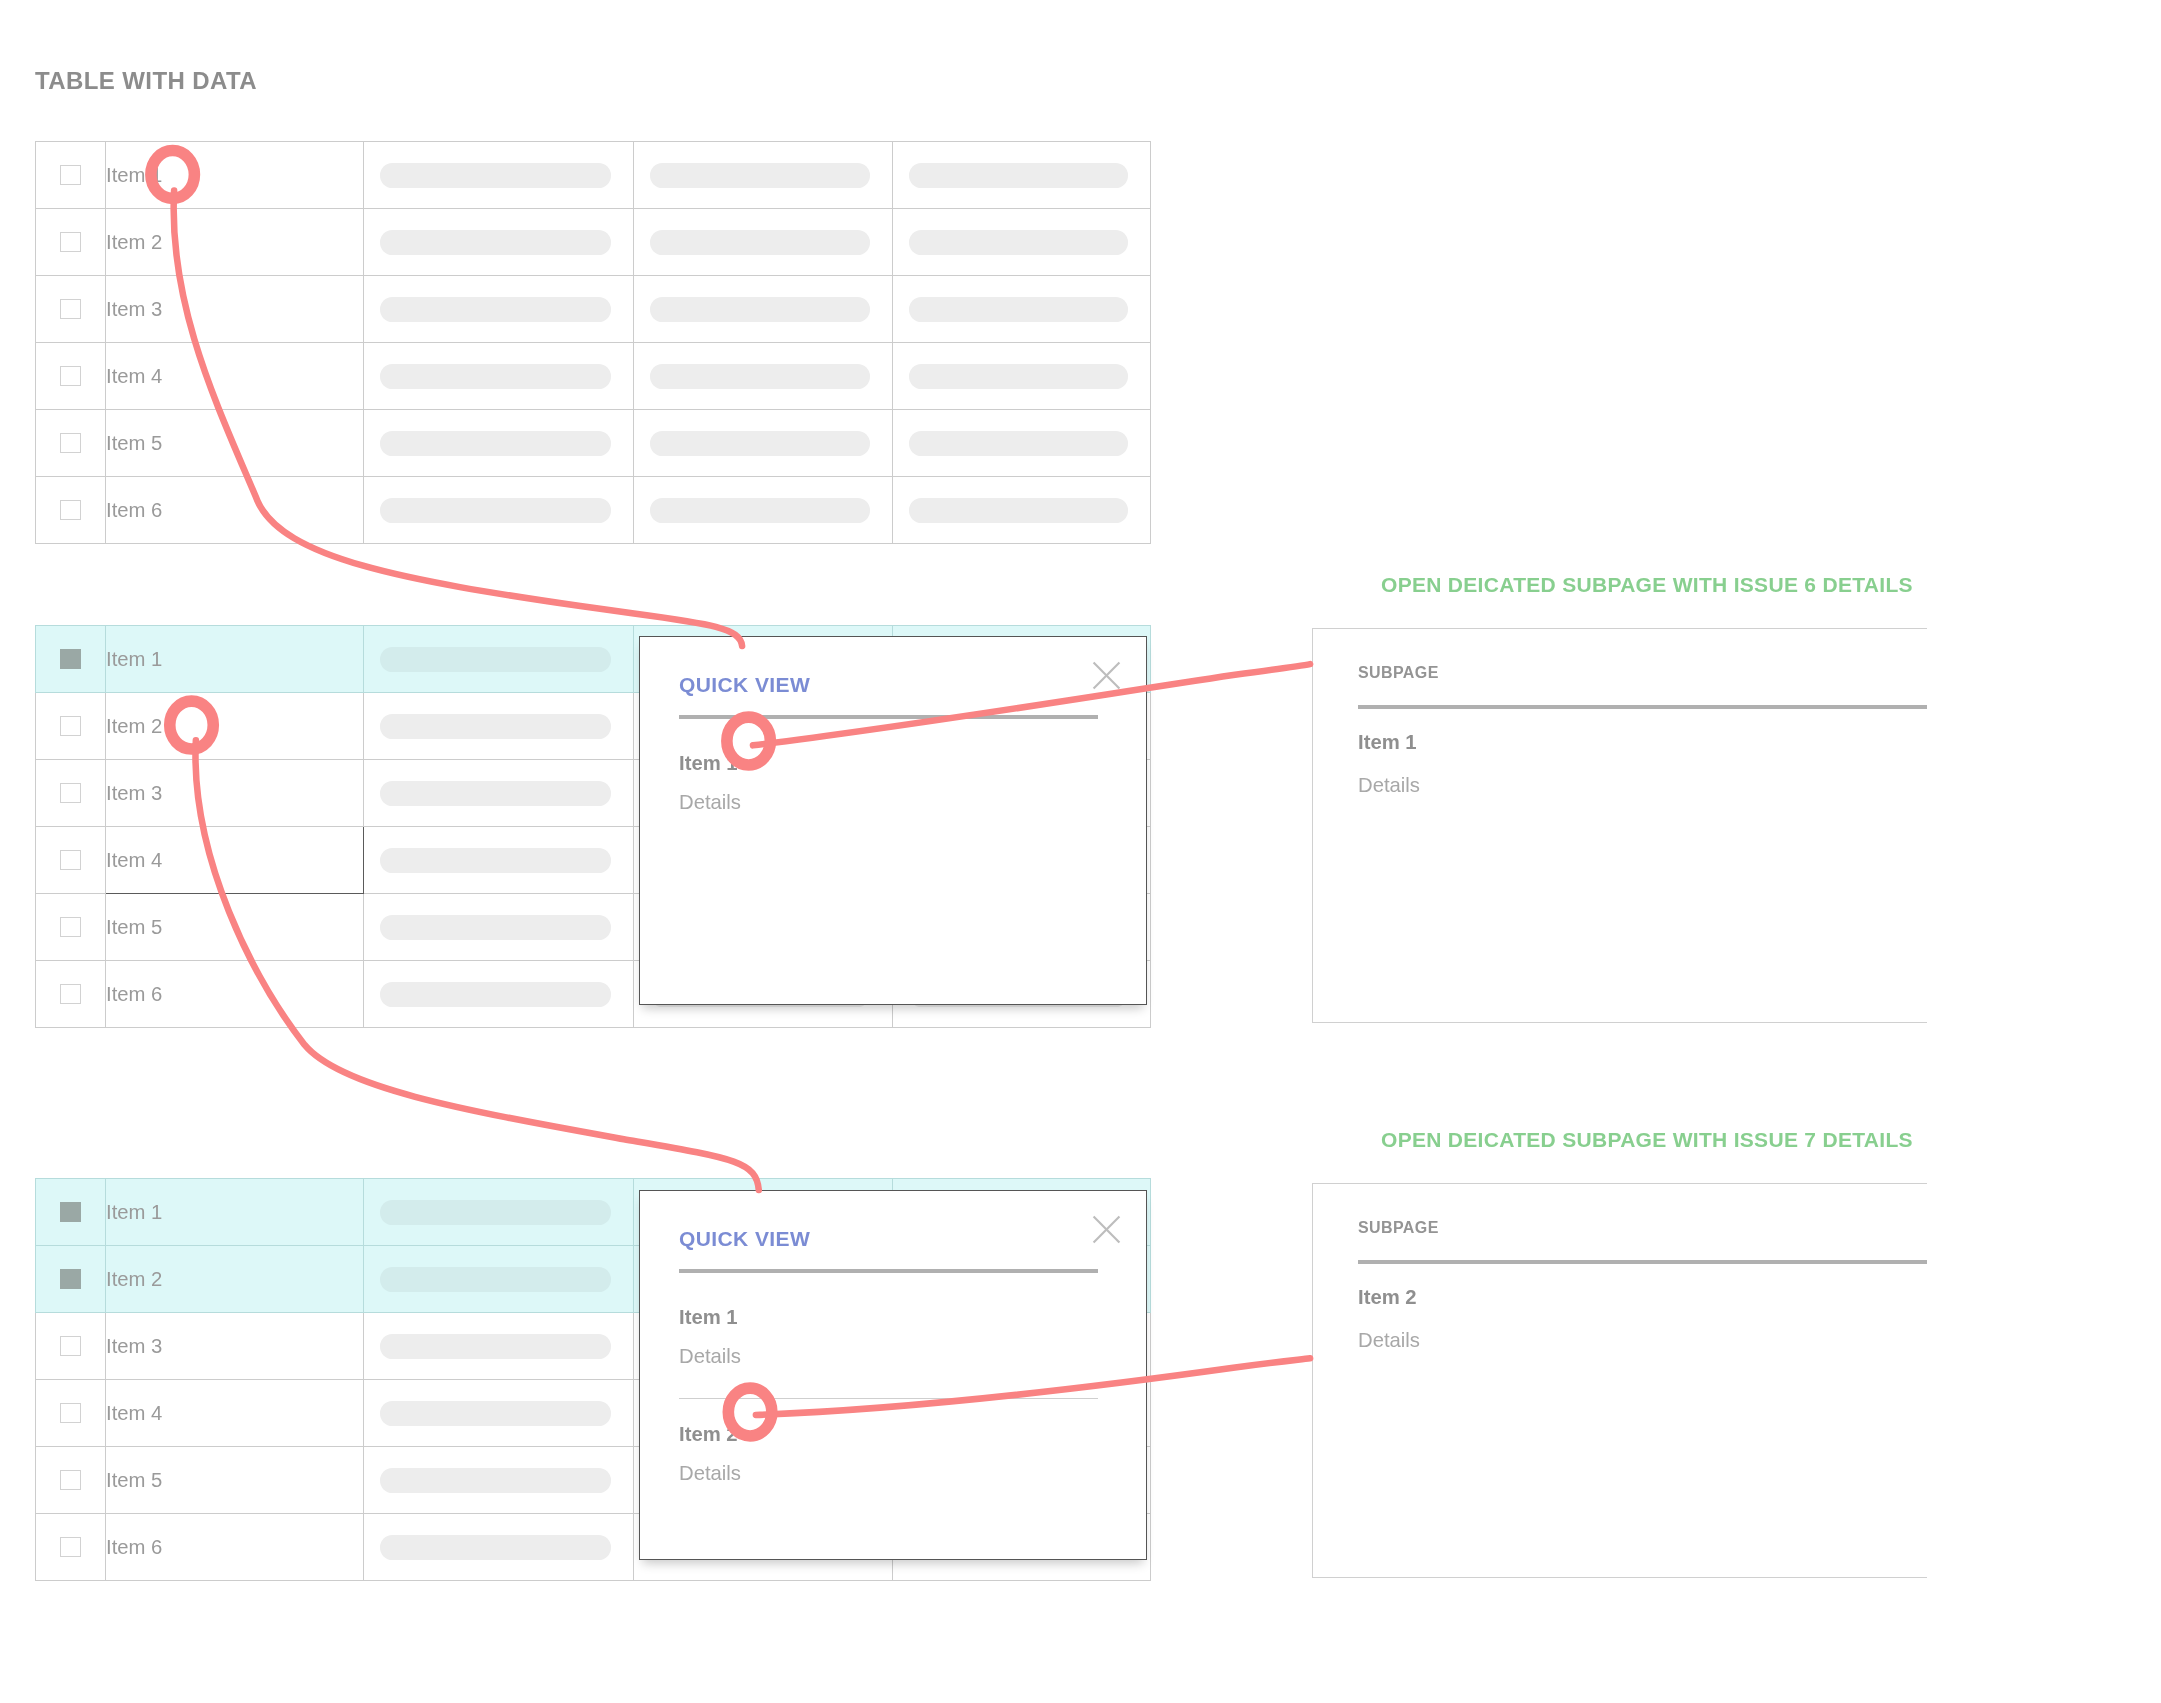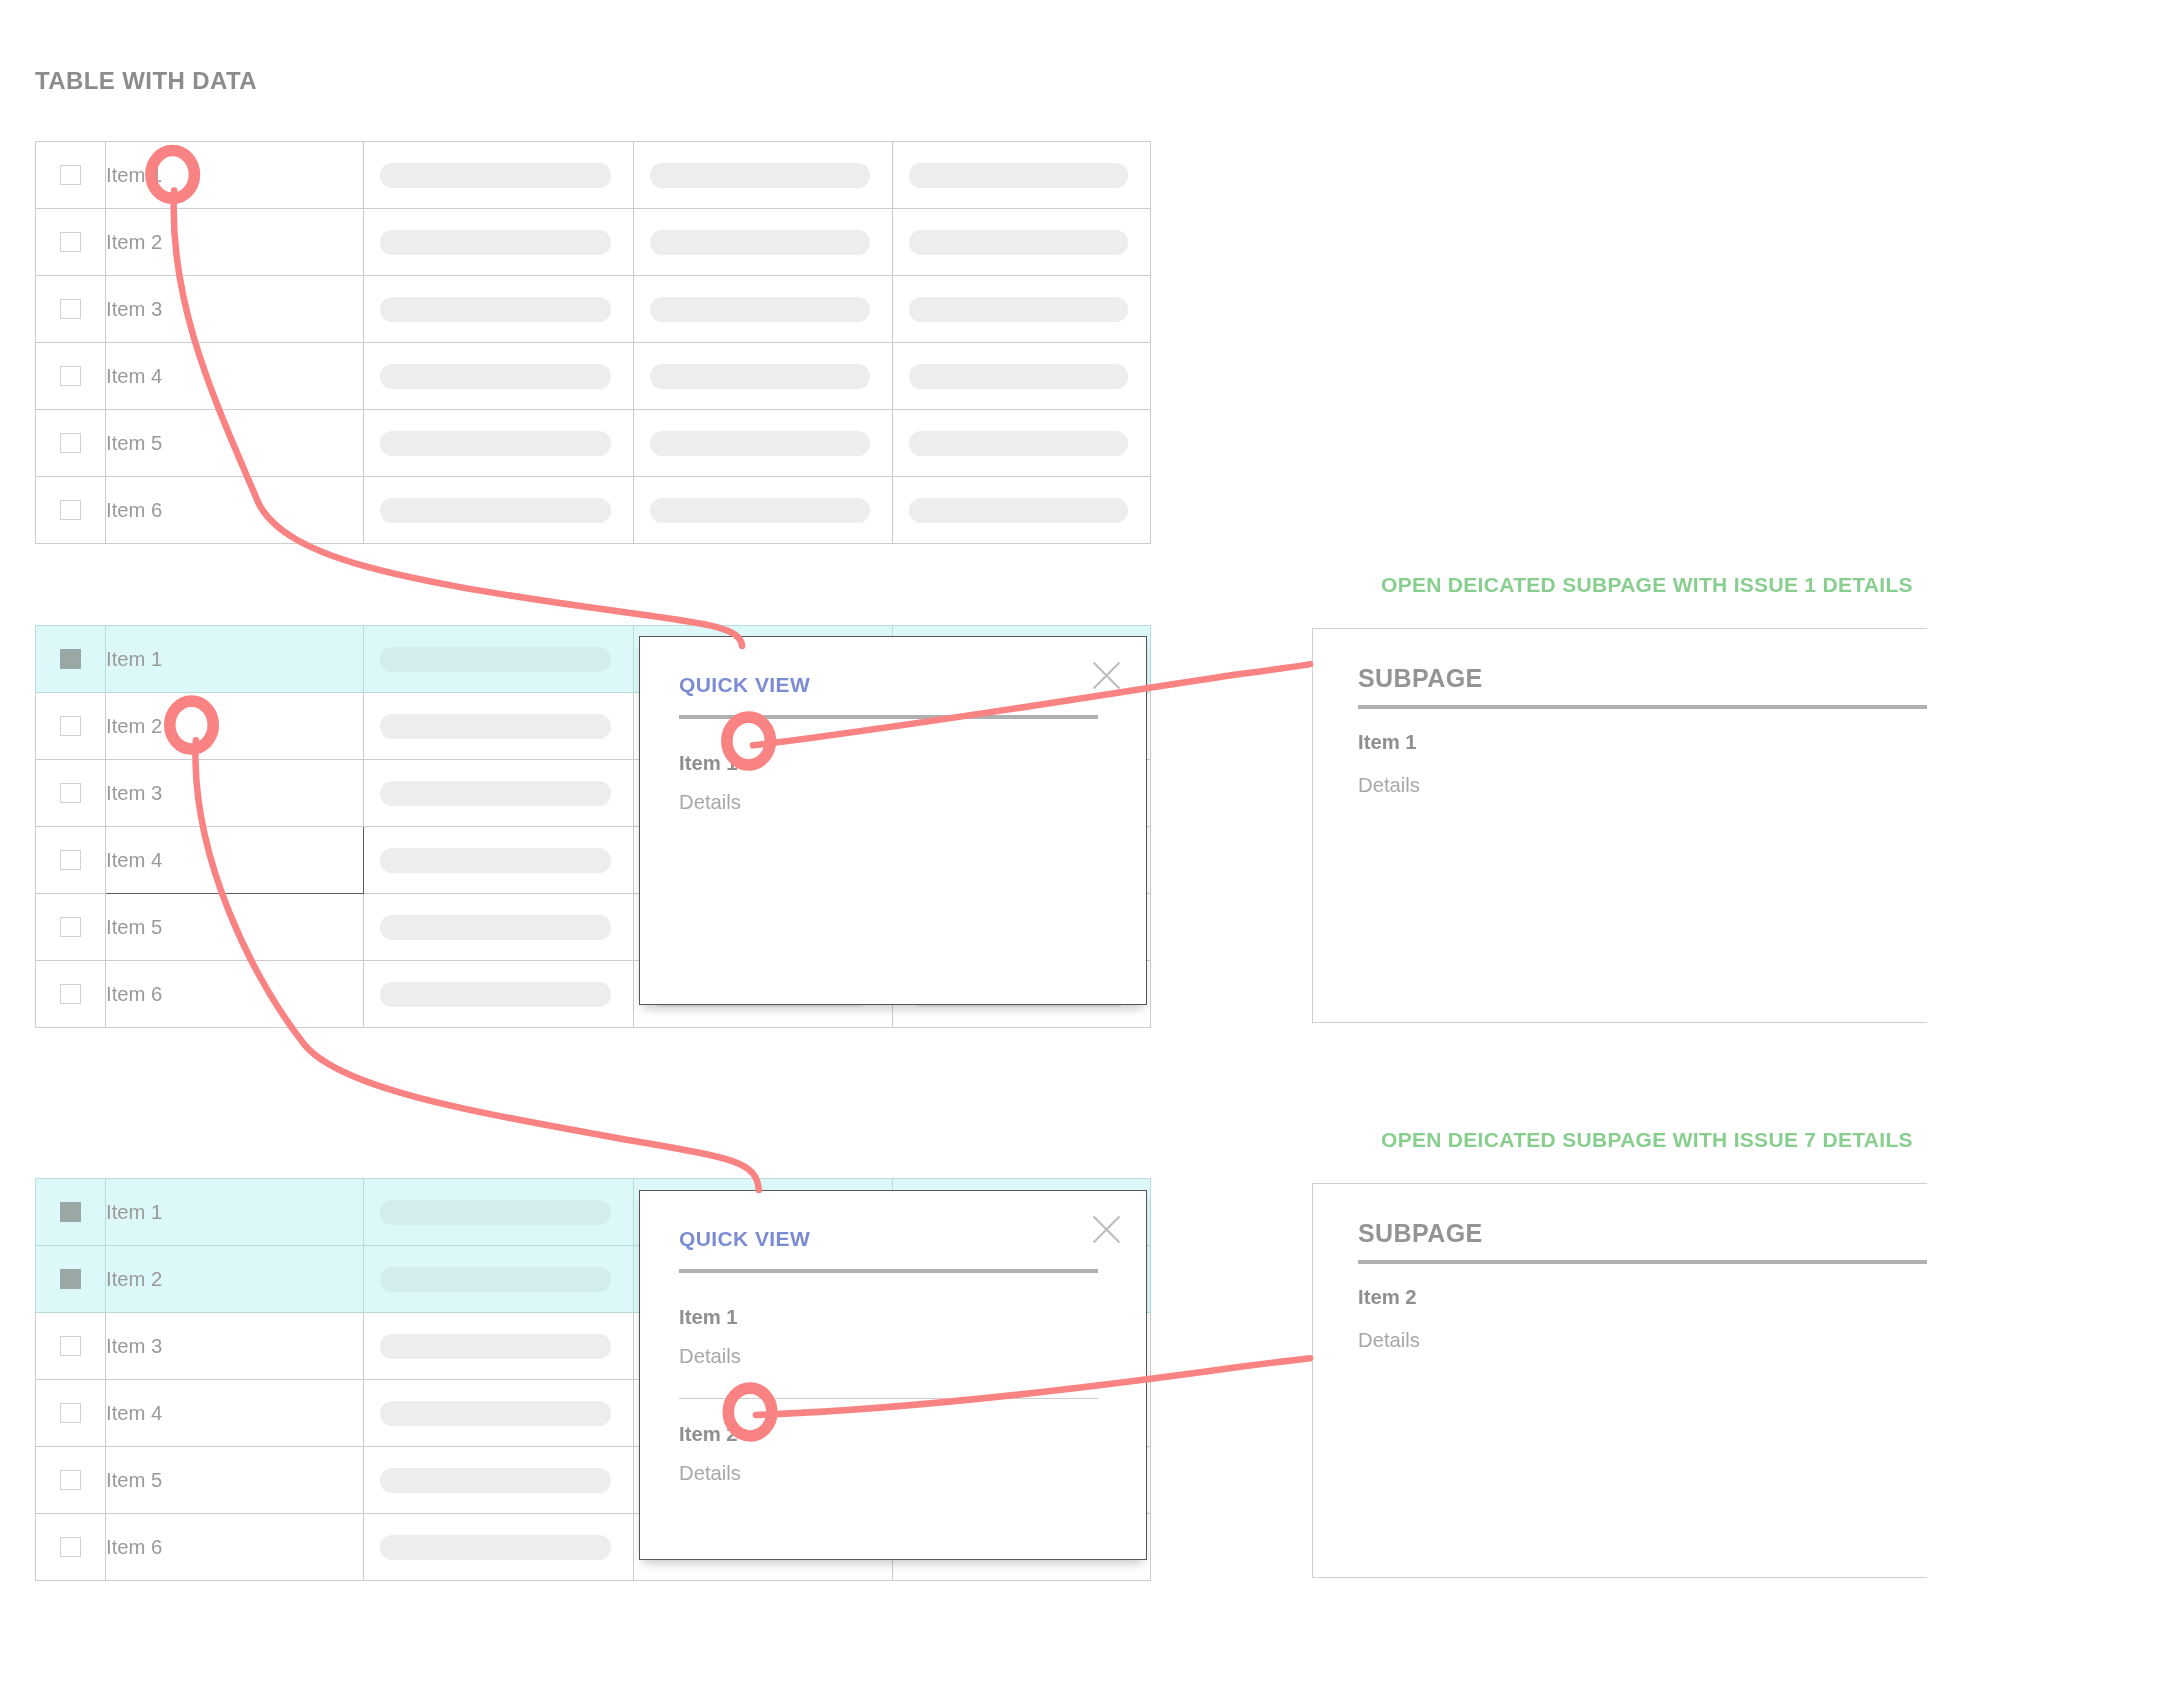--- a/index.html
+++ b/index.html
@@ -161,21 +161,21 @@
   .subpage-card {
     position: absolute;
     background: #ffffff;
     border: 0.7px solid #d0d0d0;
     box-sizing: border-box;
   }
   .sp-title {
     position: absolute;
     left: 45px;
     top: 35px;
-    font-size: 25px;
+    font-size: 16px;
     font-weight: bold;
     letter-spacing: 0.4px;
     color: #949494;
   }
   .sp-rule {
     position: absolute;
     left: 45px;
     right: 49px;
     top: 76px;
     height: 4.4px;
@@ -526,21 +526,21 @@
       <div class="qv-item-name">Item 1</div>
       <div class="qv-item-details">Details</div>
     </div>
     <div class="qv-divider" style="top:207px;"></div>
     <div class="qv-entry" style="top:232px;">
       <div class="qv-item-name">Item 2</div>
       <div class="qv-item-details">Details</div>
     </div>
   </div>
 
-  <div class="subpage-heading" style="left:1381px; top:573px;">OPEN DEICATED SUBPAGE WITH ISSUE 1 DETAILS</div>
+  <div class="subpage-heading" style="left:1381px; top:573px;">OPEN DEICATED SUBPAGE WITH ISSUE 6 DETAILS</div>
   <div class="subpage-card" style="left:1312px; top:628px; width:785px; height:395px;">
     <div class="sp-title">SUBPAGE</div>
     <div class="sp-rule"></div>
     <div class="sp-item">Item 1</div>
     <div class="sp-details">Details</div>
   </div>
 
   <div class="subpage-heading" style="left:1381px; top:1128px;">OPEN DEICATED SUBPAGE WITH ISSUE 7 DETAILS</div>
   <div class="subpage-card" style="left:1312px; top:1183px; width:785px; height:395px;">
     <div class="sp-title">SUBPAGE</div>

